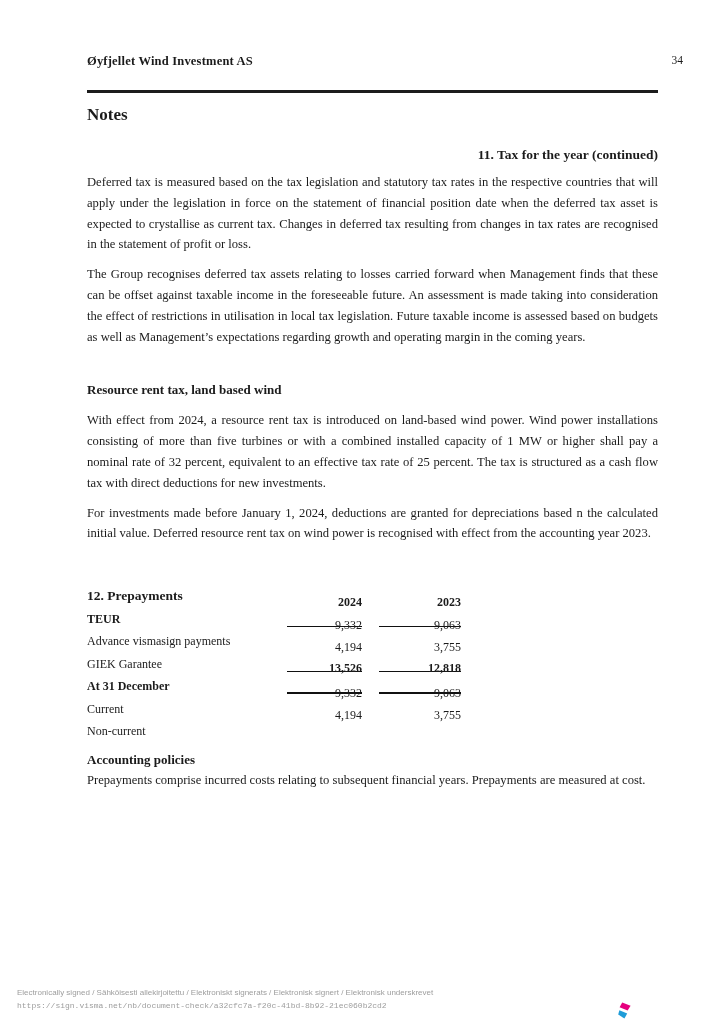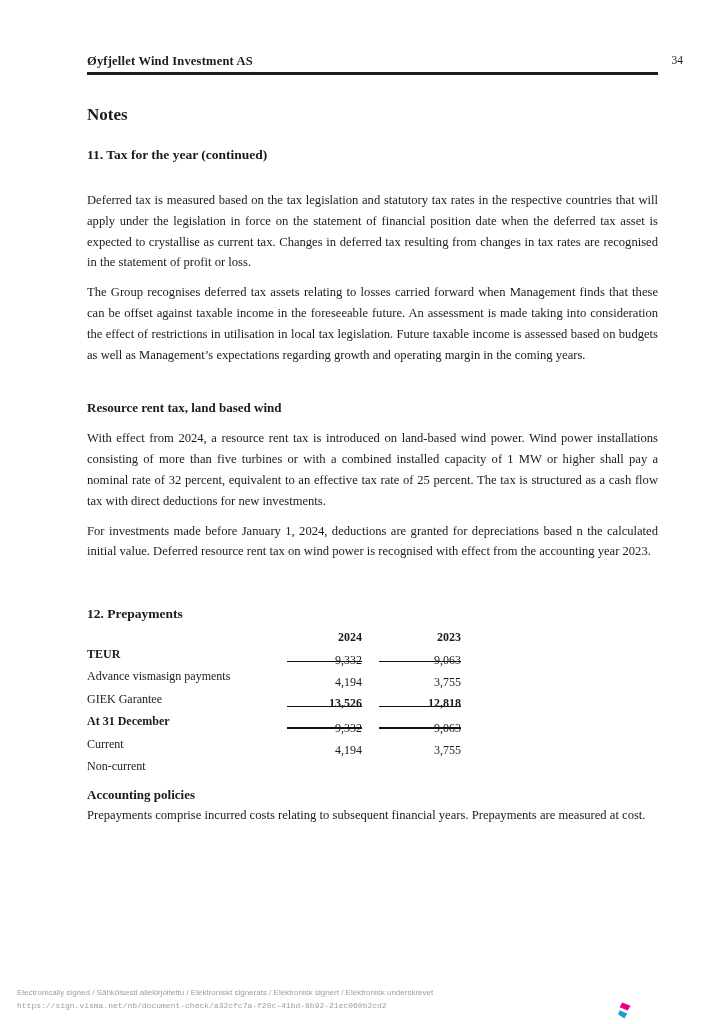--- a/index.html
+++ b/index.html
@@ -14,47 +14,47 @@
     overflow: hidden;
     margin: 0 auto;
   }
 
   
   .doc-header { position: absolute; left: 87px; right: 41px; top: 54px; }
   .header-title {
     font-weight: bold;
     font-size: 12.5px;
     letter-spacing: 0.2px;
-    padding-bottom: 3px;
+    padding-bottom: 21px;
   }
   .header-rule {
     width: 571px;
     height: 2px;
     border-top: 1px solid #1c1c1c;
     border-bottom: 2px solid #1c1c1c;
   }
   .page-num {
     position: absolute;
     right: 0; top: 0;
     font-size: 11.5px;
     font-weight: normal;
   }
 
   
   .content { position: absolute; left: 87px; width: 571px; top: 105px; }
   .notes-title { font-size: 17px; font-weight: bold; margin-bottom: 22px; }
-  .sec-heading { font-size: 13.5px; font-weight: bold; margin-bottom: 27px; }
+  .sec-heading { font-size: 13.5px; font-weight: bold; margin-bottom: 9px; text-align: right; }
   .para {
     font-size: 12.6px;
     line-height: 20.8px;
     text-align: justify;
     margin-bottom: 9px;
   }
   .sub-heading { font-size: 13px; font-weight: bold; margin-top: 35px; margin-bottom: 12px; }
-  .sec12-heading { font-size: 13.5px; font-weight: bold; margin-top: 44px; margin-bottom: 17px; }
+  .sec12-heading { font-size: 13.5px; font-weight: bold; margin-top: 44px; }
 
   
   .tbl { width: 374px; font-size: 12px; }
   .trow { display: flex; align-items: flex-end; height: 22.5px; }
   .c-label { width: 186px; }
   .c-v1 { width: 75px; margin-left: 14px; text-align: right; padding-bottom: 16px; }
   .c-v2 { width: 82px; margin-left: 17px; text-align: right; padding-bottom: 16px; }
   .trow.head .c-label, .trow.head .c-v1, .trow.head .c-v2 { font-weight: bold; }
   .trow.head .c-v1, .trow.head .c-v2 { border-bottom: 1.5px solid #111; }
   .trow.rule-under .c-v1, .trow.rule-under .c-v2 { border-bottom: 1px solid #111; }

